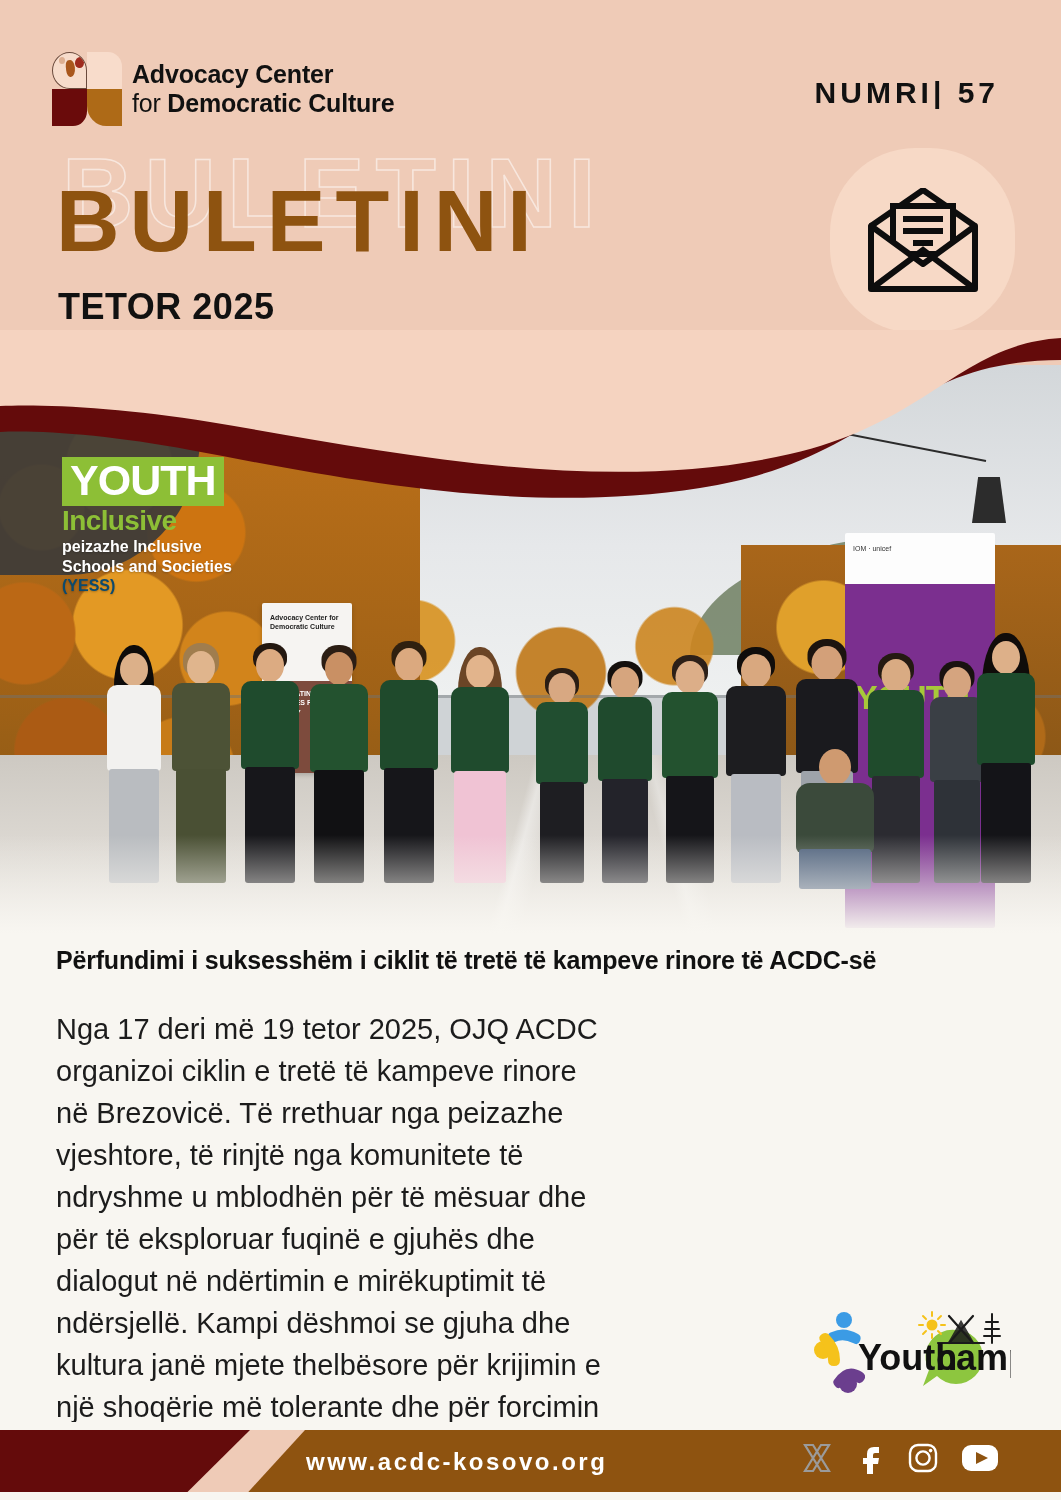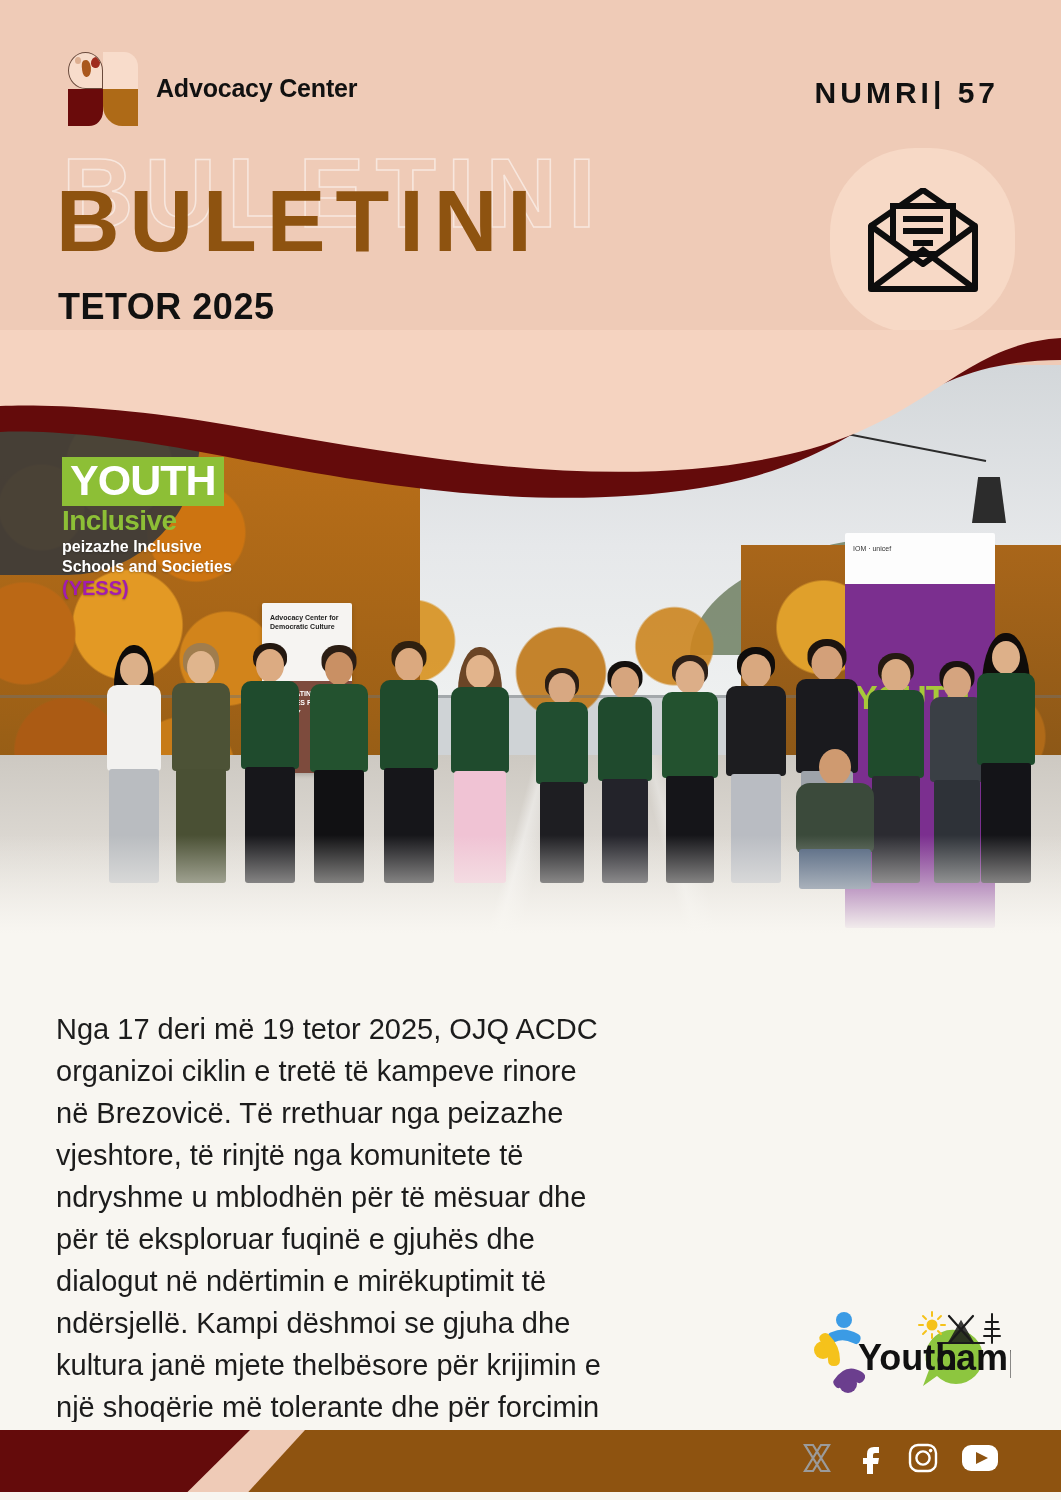--- a/index.html
+++ b/index.html
@@ -10,21 +10,21 @@
     overflow:hidden;
     position:relative;
   }
   .page { position:relative; width:1061px; height:1500px; overflow:hidden; background:#F8F6F1; }
 
   
   .header {
     position:absolute; left:0; top:0; width:1061px; height:368px;
     background:#EFCBB7; overflow:hidden;
   }
-  .logo-wrap { position:absolute; left:68px; top:52px; display:flex; align-items:center; gap:18px; }
+  .logo-wrap { position:absolute; left:52px; top:52px; display:flex; align-items:center; gap:10px; }
   .logo-mark { position:relative; width:70px; height:74px; }
   .lm-tl {
     position:absolute; left:0; top:0; width:35px; height:37px;
     border-radius:50% 50% 0 50%;
     background:#F7DCCB;
     border:1px solid #6a4a3c;
     box-sizing:border-box;
     overflow:hidden;
   }
   .lm-globe-a { position:absolute; left:13px; top:7px; width:9px; height:17px; background:#A9571C; border-radius:40% 50% 60% 45%; transform:rotate(-6deg); }
@@ -136,21 +136,21 @@
   .p .legs { position:absolute; left:50%; transform:translateX(-50%); border-radius:3px; }
 
   .photo-fade { position:absolute; left:0; bottom:0; width:1061px; height:120px;
                 background:linear-gradient(rgba(248,246,241,0), #F8F6F1 82%); z-index:8; }
 
   .yess-overlay { position:absolute; left:62px; top:92px; z-index:9; width:235px; }
   .yess-green-box { background:#8DBF36; padding:1px 8px 3px 8px; display:inline-block; }
   .yess-youth { font-size:43px; font-weight:bold; color:#fff; letter-spacing:-1px; line-height:1.04; }
   .yess-emp { font-size:28px; font-weight:bold; color:#8DBF36; letter-spacing:-.6px; margin-top:-1px; }
   .yess-sub { font-size:16px; color:#fff; font-weight:600; line-height:1.18; margin-top:1px; text-shadow:0 1px 2px rgba(0,0,0,.25); }
-  .yess-yess { font-size:20px; color:#a21caf; font-weight:bold; margin-top:1px; text-shadow:0 1px 2px rgba(0,0,0,.25); }
+  .yess-yess { font-size:16px; color:#0c4a6e; font-weight:bold; margin-top:1px; text-shadow:0 1px 2px rgba(0,0,0,.25); }
 
   
   .headline {
     position:absolute; left:56px; top:946px; width:960px; z-index:10;
     font-size:25px; font-weight:bold; color:#111; letter-spacing:-.2px;
   }
   .cols { position:absolute; left:56px; top:1008px; width:960px; display:flex; gap:48px; }
   .col-l { width:560px; }
   .col-r { width:352px; }
   .body-text { font-size:29px; line-height:1.45; color:#1c1c1c; }
@@ -182,20 +182,21 @@
           <div class="lm-globe-c"></div>
           <div class="lm-globe-a"></div>
           <div class="lm-globe-b"></div>
         </div>
         <div class="lm-tr"></div>
         <div class="lm-bl"></div>
         <div class="lm-br"></div>
       </div>
       <div class="logo-text">
         <div class="logo-l1">Advocacy Center</div>
+        <div class="logo-l2"><span>for </span><b>Democratic Culture</b></div>
       </div>
     </div>
 
     <div class="numri">NUMRI|  57</div>
 
     <div class="ghost-title">BULETINI</div>
     <div class="main-title">BULETINI</div>
     <div class="sub-title">TETOR 2025</div>
 
     <div class="env-badge">
@@ -346,20 +347,21 @@
     <div class="photo-fade"></div>
   </div>
 
   <svg class="wave-maroon" viewBox="0 0 1061 215" preserveAspectRatio="none">
     <path d="M0,0 L1061,0 L1061,30 C900,30 880,130 700,158 C520,186 340,148 190,120 C110,105 40,100 0,102 Z" fill="#640B0B"></path>
   </svg>
   <svg class="wave-peach" viewBox="0 0 1061 215" preserveAspectRatio="none">
     <path d="M0,0 L1061,0 L1061,8 C960,14 930,92 790,124 C600,168 380,120 210,92 C120,77 40,74 0,76 Z" fill="#F5D3C0"></path>
   </svg>
 
+  <div class="headline">Përfundimi i suksesshëm i ciklit të tretë të kampeve rinore të ACDC-së</div>
 
   <div class="cols">
     <div class="col-l">
       <p class="body-text">Nga 17 deri më 19 tetor 2025, OJQ ACDC organizoi ciklin e tretë të kampeve rinore në Brezovicë. Të rrethuar nga peizazhe vjeshtore, të rinjtë nga komunitete të ndryshme u mblodhën për të mësuar dhe për të eksploruar fuqinë e gjuhës dhe dialogut në ndërtimin e mirëkuptimit të ndërsjellë. Kampi dëshmoi se gjuha dhe kultura janë mjete thelbësore për krijimin e një shoqërie më tolerante dhe për forcimin e besimit ndërmjet të rinjve.</p>
     </div>
   </div>
 
   <div class="youthcamp">
     <svg width="205" height="96" viewBox="0 0 205 96">
 
@@ -400,20 +402,21 @@
 
       <text x="52" y="68" font-family="Liberation Sans, sans-serif" font-size="36" font-weight="bold" fill="#111">Youth</text>
       <text x="130" y="68" font-family="Liberation Sans, sans-serif" font-size="36" font-weight="bold" fill="#111">camp</text>
     </svg>
   </div>
 
   <div class="footer">
     <div class="f-brown"></div>
     <div class="f-peach"></div>
     <div class="f-maroon"></div>
+    <div class="f-url">www.acdc-kosovo.org</div>
 
     <div class="f-social">
       <a>
         <svg width="32" height="32" viewBox="0 0 32 32">
           <path d="M4,3 L12,3 L28,29 L20,29 Z M20,3 L28,3 L12,29 L4,29 Z" fill="none" stroke="#9B9B9B" stroke-width="2.2"></path>
         </svg>
       </a>
       <a>
         <svg width="30" height="32" viewBox="0 0 30 32">
           <path d="M19,5 h5 v6 h-4 q-2,0 -2,2 v3 h6 l-1,6 h-5 v10 h-6 V22 h-4 v-6 h4 v-4 q0,-7 7,-7 z" fill="#ffffff"></path>

